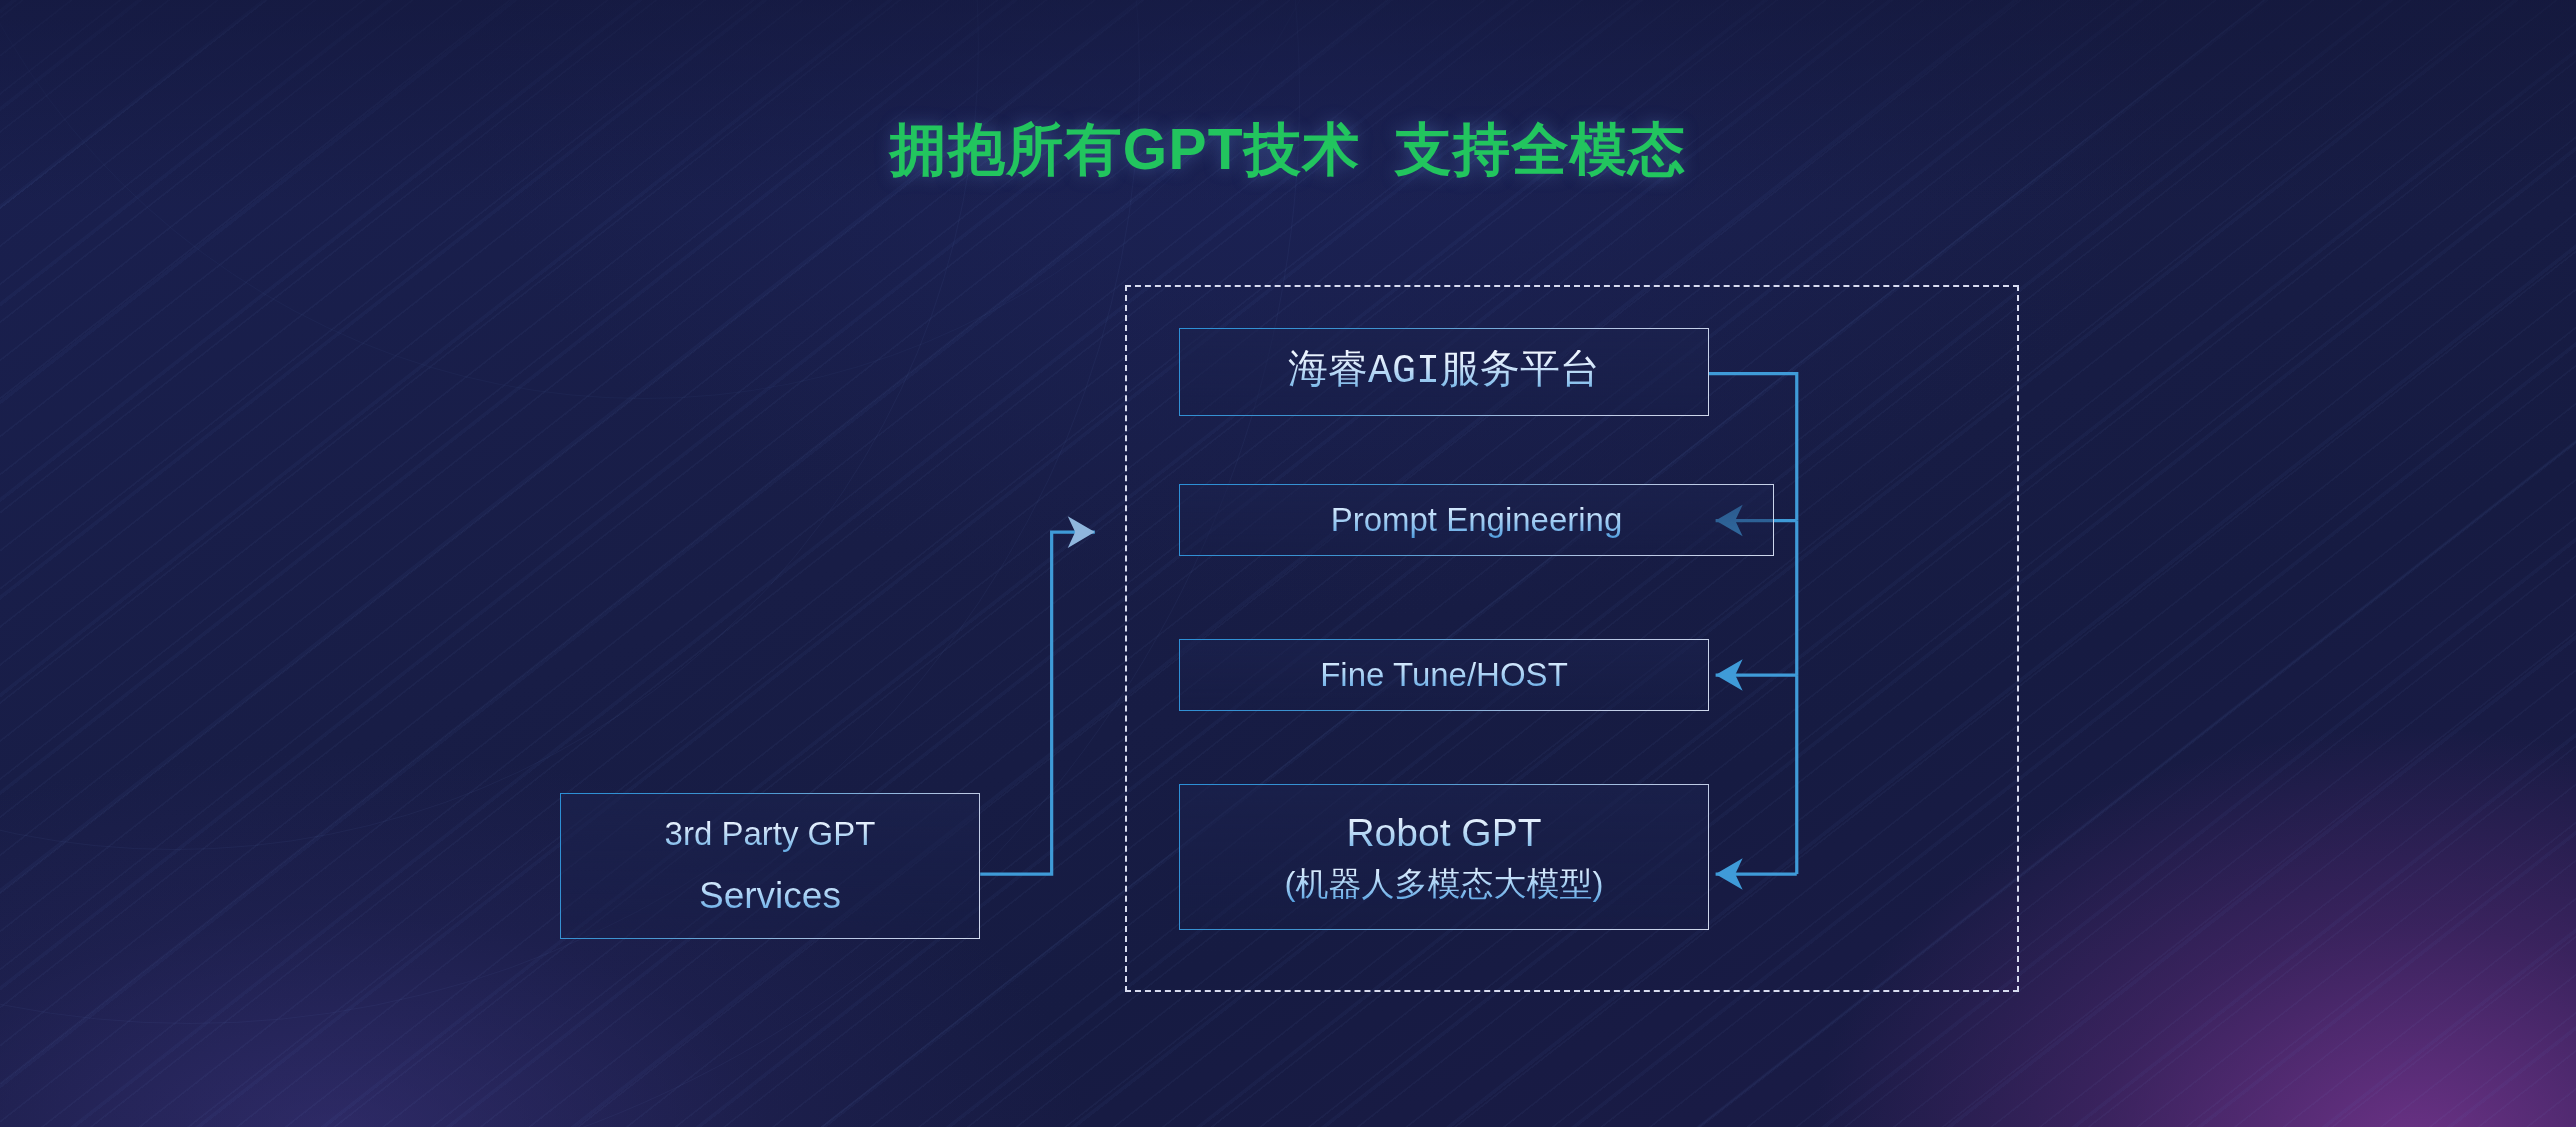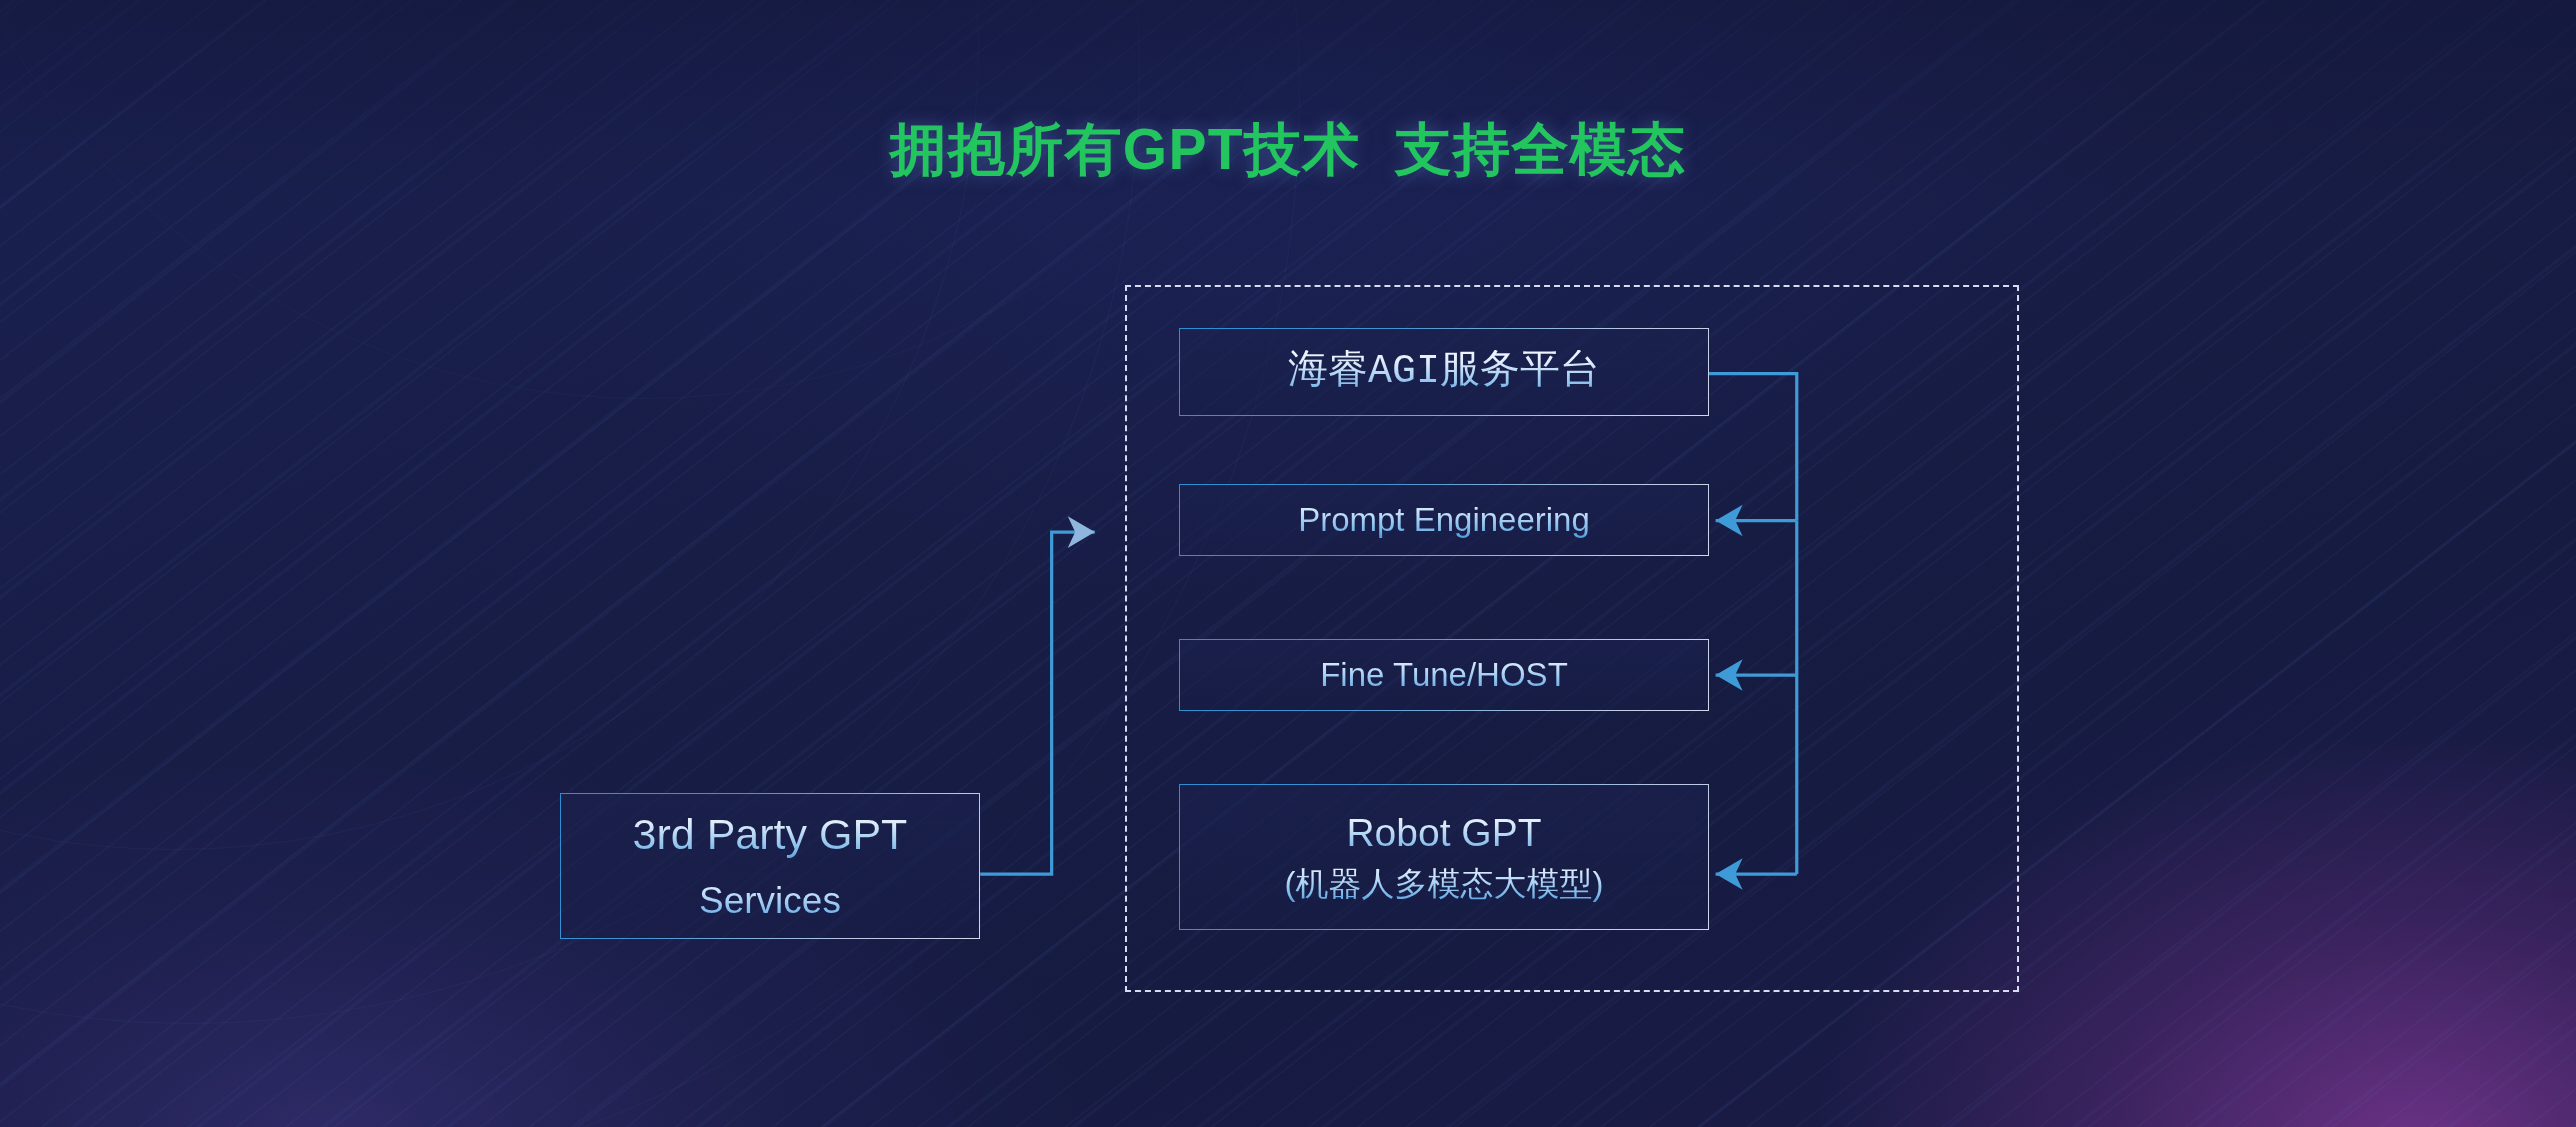--- a/index.html
+++ b/index.html
@@ -112,32 +112,32 @@
     -webkit-background-clip:text;
     background-clip:text;
     color:transparent;
     -webkit-text-fill-color:transparent;
   }
 
   
   #node-platform{ left:1179px; top:328px;  width:530px; height:88px;font-family:Liberation Mono, monospace; }
   #node-platform .t{ font-size:40px; }
 
-  #node-prompt{   left:1179px; top:484px;  width:530px; height:72px; }
+  #node-prompt{   left:1179px; top:484px;  width:595px; height:72px; }
   #node-prompt .t{ font-size:33px; }
 
   #node-finetune{ left:1179px; top:639px;  width:530px; height:72px; }
   #node-finetune .t{ font-size:33px; }
 
   #node-robot{    left:1179px; top:784px; width:530px; height:146px; }
   #node-robot .t1{ font-size:39px; margin-bottom:11px; }
   #node-robot .t2{ font-size:33px; }
 
   #node-thirdparty{ left:560px; top:793px; width:420px; height:146px; }
-  #node-thirdparty .t1{ font-size:43px; margin-bottom:22px; }
+  #node-thirdparty .t1{ font-size:33px; margin-bottom:22px; }
   #node-thirdparty .t2{ font-size:37px; }
 
   
   .vlabel{
     position:absolute;
     left:1903px; top:484px;
     width:71px;
     font-size:39px;
     letter-spacing:3.9px;
     line-height:1.08;

